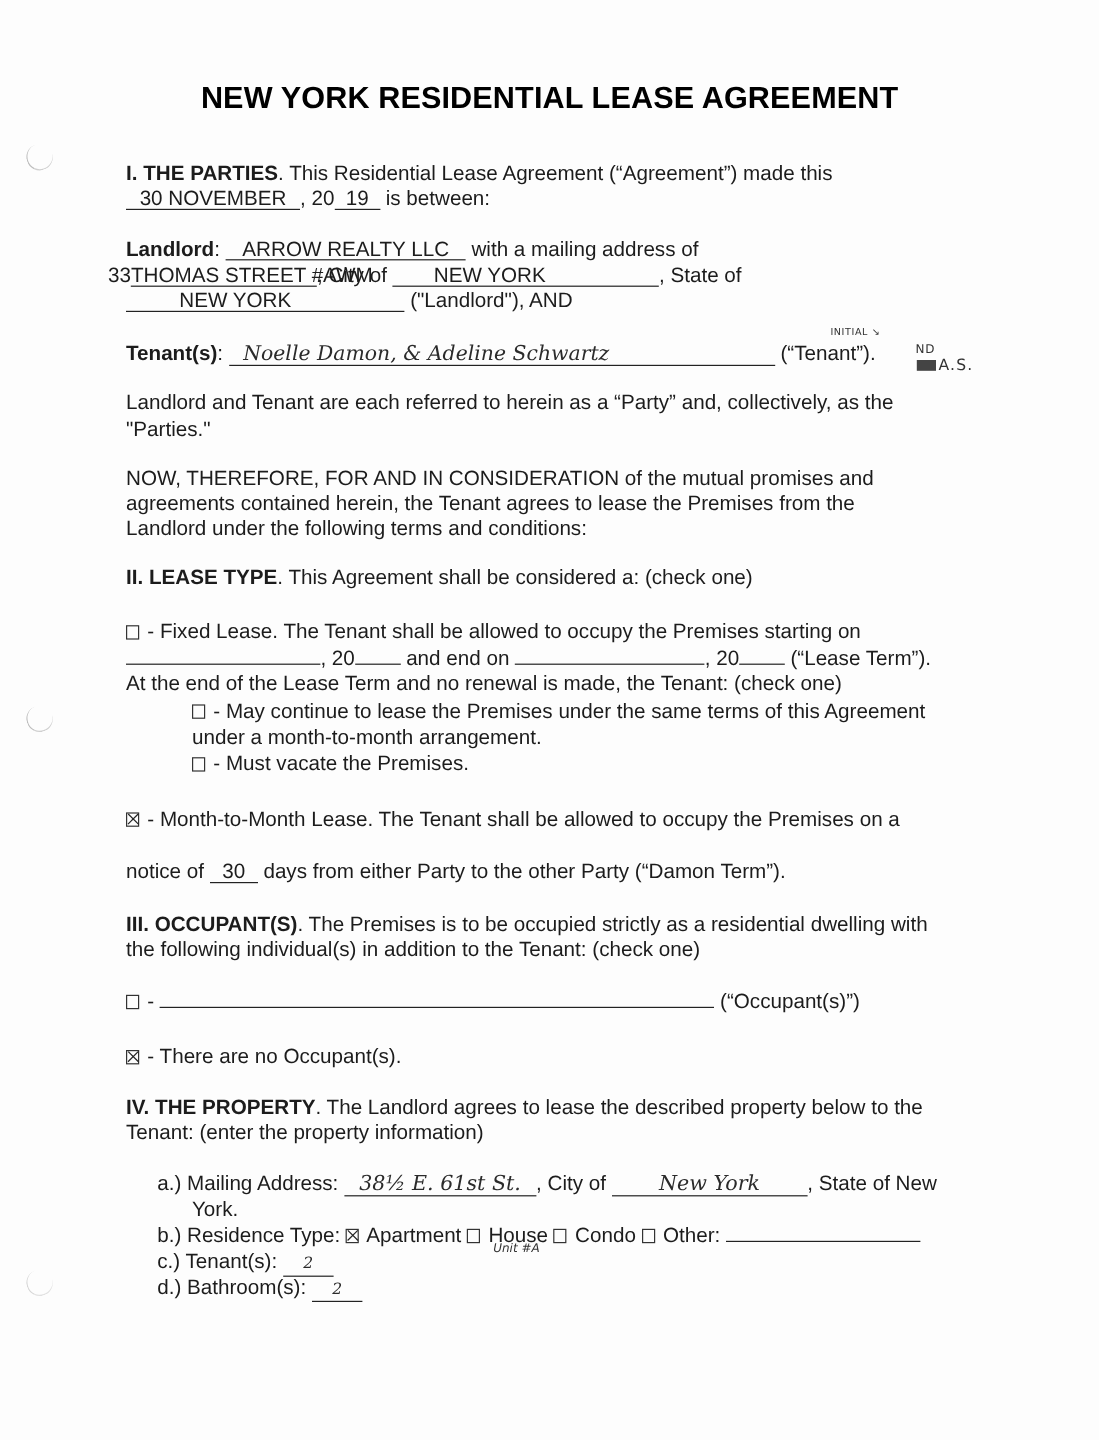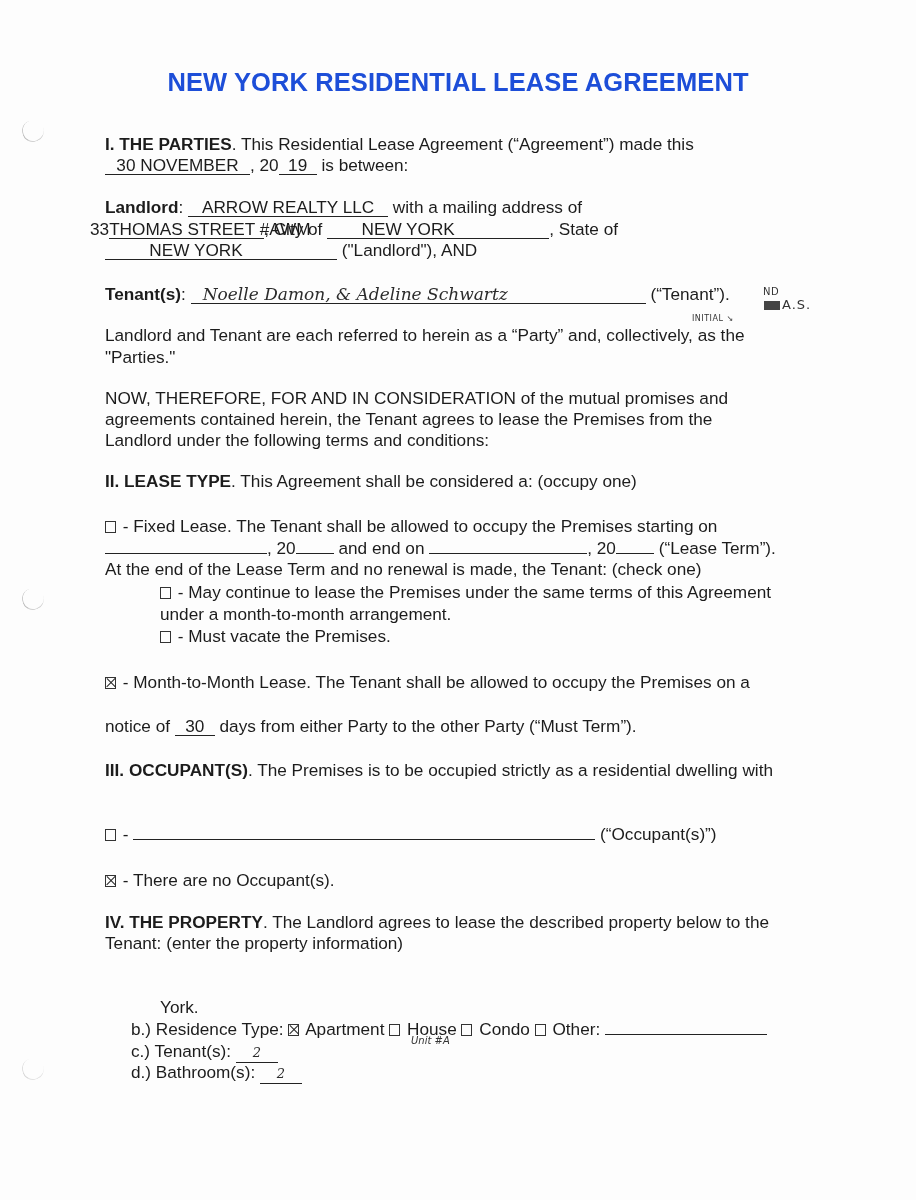--- a/index.html
+++ b/index.html
@@ -9,21 +9,21 @@
       font-family: "Liberation Sans", sans-serif;
       color: #1c1c1c;
       font-size: 17.2px;
       line-height: 21.5px;
     }
     .page { position: absolute; left: 0; top: 0; width: 916px; height: 1200px; }
     .abs { position: absolute; white-space: nowrap; }
     .title {
       position: absolute; left: 0; width: 916px; top: 72px;
       text-align: center; font-weight: bold; font-size: 25.5px; letter-spacing: 0.1px;
-      color: #1d4ed8;
+      color: #000000;
     }
     b { font-weight: bold; }
     .fill {
       display: inline-block; border-bottom: 1.3px solid #222; text-align: center;
       line-height: 18px; vertical-align: baseline;
     }
     .fill.left { text-align: left; }
     .hand {
       font-family: "DejaVu Serif", serif; font-style: italic; color: #2b2b2b;
     }
@@ -65,36 +65,36 @@
   <div class="abs" style="left:105px; top:197px;">
     <b>Landlord</b><span>: </span><span class="fill" style="width:200px;">ARROW REALTY LLC</span><span> with a mailing address of</span>
   </div>
   <div class="abs" style="left:90px; top:219px;">
     <span>33</span><span class="fill left" style="width:155px;"> THOMAS STREET #AWM</span><span>, City of </span><span class="fill" style="width:222px;"><span style="margin-left:-60px;">NEW YORK</span></span><span>, State of</span>
   </div>
   <div class="abs" style="left:105px; top:240px;">
     <span class="fill" style="width:232px;"><span style="margin-left:-50px;">NEW YORK</span></span><span> ("Landlord"), AND</span>
   </div>
 
-  <div class="abs initial-note" style="left:692px; top:266px;margin-top:42px;">INITIAL ↘</div>
+  <div class="abs initial-note" style="left:692px; top:266px;">INITIAL ↘</div>
   <div class="abs" style="left:105px; top:284px;">
     <b>Tenant(s)</b><span>: </span><span class="fill left hand" style="width:455px; font-size:17px;"><span style="padding-left:12px;">Noelle Damon, &amp; Adeline Schwartz</span></span><span> (“Tenant”).</span>
   </div>
   <div class="abs initial-note" style="left:763px; top:281px; font-size:10px;">ND</div>
   <div class="abs small-hand" style="left:764px; top:294px; font-size:13px; font-style:normal; letter-spacing:1px;"><span style="display:inline-block;width:16px;height:9px;background:#444;vertical-align:-1px;margin-right:2px;"></span><span>A.S.</span></div>
 
   <div class="abs" style="left:105px; top:325px;">Landlord and Tenant are each referred to herein as a “Party” and, collectively, as the</div>
   <div class="abs" style="left:105px; top:347px;">"Parties."</div>
 
   <div class="abs" style="left:105px; top:388px;">NOW, THEREFORE, FOR AND IN CONSIDERATION of the mutual promises and</div>
   <div class="abs" style="left:105px; top:409px;">agreements contained herein, the Tenant agrees to lease the Premises from the</div>
   <div class="abs" style="left:105px; top:430px;">Landlord under the following terms and conditions:</div>
 
   <div class="abs" style="left:105px; top:471px;">
-    <b>II. LEASE TYPE</b><span>. This Agreement shall be considered a: (occupy one)</span>
+    <b>II. LEASE TYPE</b><span>. This Agreement shall be considered a: (check one)</span>
   </div>
 
   <div class="abs" style="left:105px; top:516px;">
     <span class="box"></span><span> - Fixed Lease. The Tenant shall be allowed to occupy the Premises starting on</span>
   </div>
   <div class="abs" style="left:105px; top:538px;">
     <span class="fill" style="width:162px;"></span><span>, 20</span><span class="fill" style="width:38px;"></span><span> and end on </span><span class="fill" style="width:158px;"></span><span>, 20</span><span class="fill" style="width:38px;"></span><span> (“Lease Term”).</span>
   </div>
   <div class="abs" style="left:105px; top:559px;">At the end of the Lease Term and no renewal is made, the Tenant: (check one)</div>
   <div class="abs" style="left:160px; top:582px;">
@@ -102,39 +102,43 @@
   </div>
   <div class="abs" style="left:160px; top:604px;">under a month-to-month arrangement.</div>
   <div class="abs" style="left:105px; top:672px;">
     <span class="box checked"></span><span> - Month-to-Month Lease. The Tenant shall be allowed to occupy the Premises on a</span>
   </div>
 
   <div class="abs" style="left:160px; top:626px;">
     <span class="box"></span><span> - Must vacate the Premises.</span>
   </div>
   <div class="abs" style="left:105px; top:716px;">
-    <span>notice of </span><span class="fill" style="width:40px;">30</span><span> days from either Party to the other Party (“Must Term”).</span>
+    <span>notice of </span><span class="fill" style="width:40px;">30</span><span> days from either Party to the other Party (“Damon Term”).</span>
   </div>
 
   <div class="abs" style="left:105px; top:760px;">
     <b>III. OCCUPANT(S)</b><span>. The Premises is to be occupied strictly as a residential dwelling with</span>
   </div>
+  <div class="abs" style="left:105px; top:781px;">the following individual(s) in addition to the Tenant: (check one)</div>
 
   <div class="abs" style="left:105px; top:824px;">
     <span class="box"></span><span> - </span><span class="fill" style="width:462px;"></span><span> (“Occupant(s)”)</span>
   </div>
   <div class="abs" style="left:105px; top:870px;">
     <span class="box checked"></span><span> - There are no Occupant(s).</span>
   </div>
 
   <div class="abs" style="left:105px; top:912px;">
     <b>IV. THE PROPERTY</b><span>. The Landlord agrees to lease the described property below to the</span>
   </div>
   <div class="abs" style="left:105px; top:933px;">Tenant: (enter the property information)</div>
 
+  <div class="abs" style="left:131px; top:976px;">
+    <span>a.) Mailing Address: </span><span class="fill hand" style="width:160px;">38½ E. 61st St.</span><span>, City of </span><span class="fill hand" style="width:163px;">New York</span><span>, State of New</span>
+  </div>
   <div class="abs small-hand" style="left:411px; top:998px;margin-top:32px;">Unit #A</div>
   <div class="abs" style="left:160px; top:997px;">York.</div>
 
   <div class="abs" style="left:131px; top:1019px;">
     <span>b.) Residence Type: </span><span class="box checked"></span><span> Apartment</span>
     <span class="box"></span><span> House</span>
     <span class="box"></span><span> Condo</span>
     <span class="box"></span><span> Other: </span><span class="fill" style="width:162px;"></span>
   </div>
   <div class="abs" style="left:131px; top:1041px;">

